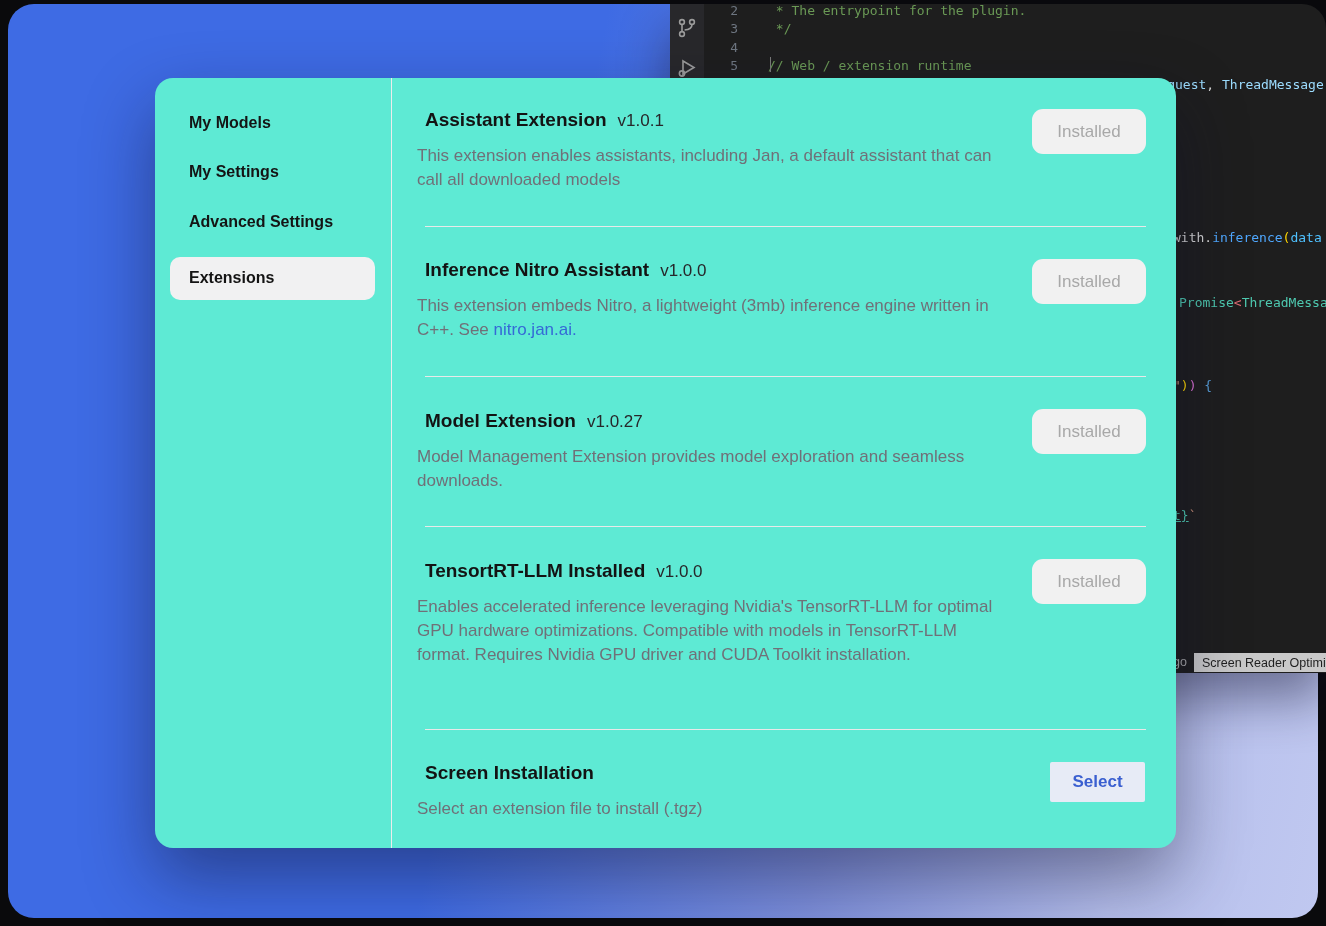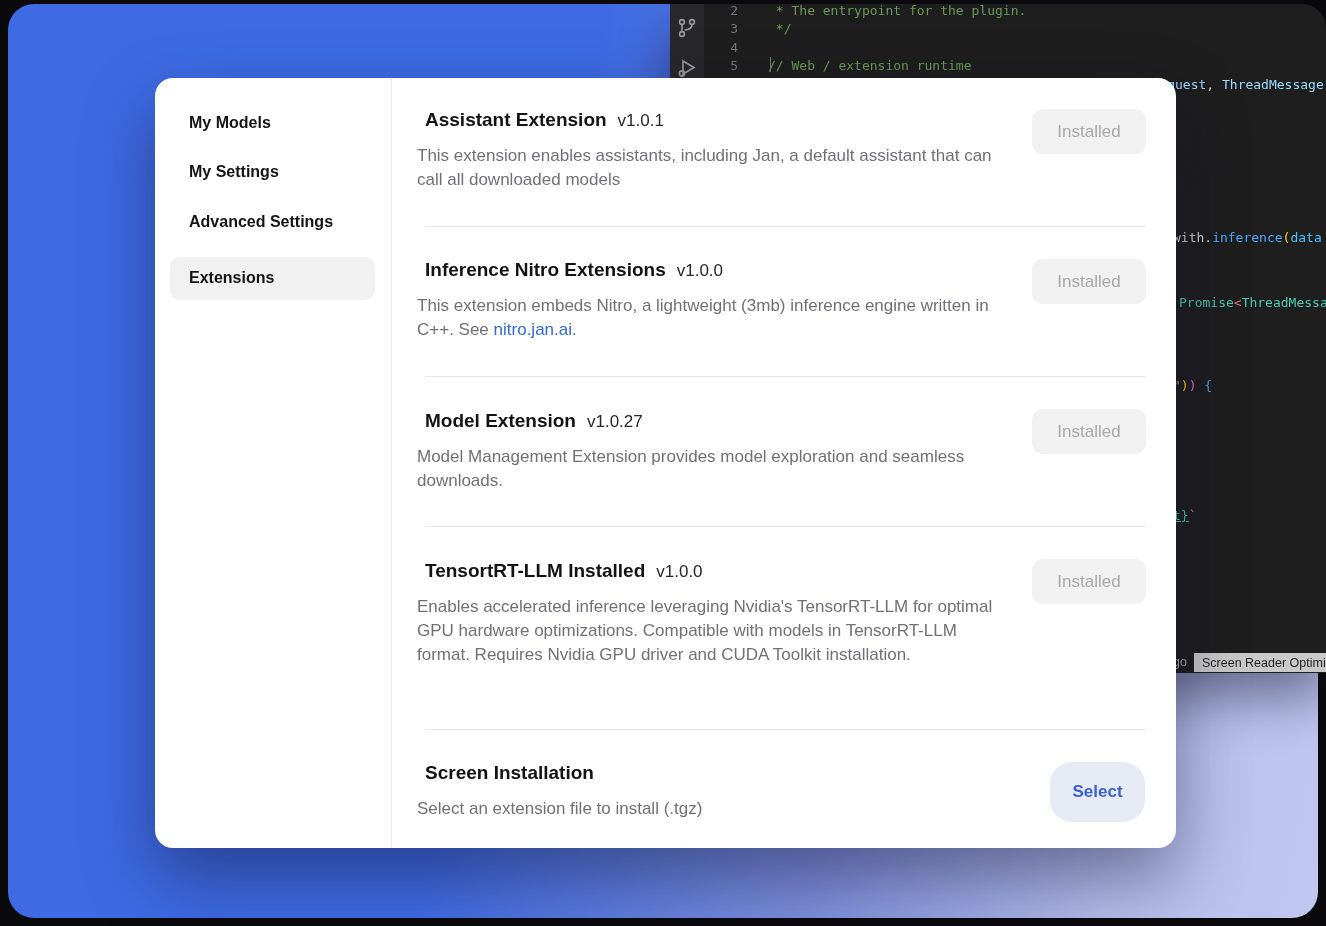--- a/index.html
+++ b/index.html
@@ -45,21 +45,21 @@
     font:12.5px/21px "Liberation Sans", sans-serif;
   }
   #status-go { position:absolute; left:503px; color:#a9a9a9; }
   #status-badge {
     position:absolute; left:524px; right:-10px; top:1px; bottom:1px;
     background:#c9c9c9; color:#1f1f1f; padding:0 8px; white-space:nowrap; overflow:hidden;
   }
   
   #modal {
     position:absolute; left:155px; top:78px; width:1021px; height:770px;
-    background:#ffffff; border-radius:18px;
+    background:#5eead4; border-radius:18px;
     box-shadow:0 30px 70px rgba(15,15,45,.45);
   }
   #modal-divider { position:absolute; left:236px; top:0; bottom:0; width:1px; background:#ececec; }
   .nav-item {
     position:absolute; left:34px; font-size:16px; font-weight:700; color:#141414; cursor:default;
   }
   #nav-pill {
     position:absolute; left:15px; top:179px; width:205px; height:43px;
     background:#f1f1f2; border-radius:10px;
   }
@@ -71,22 +71,22 @@
     font-size:17px; line-height:24px; color:#707078;
   }
   .row-desc a { color:#3569d6; text-decoration:none; }
   .row-divider { position:absolute; left:270px; right:30px; height:1px; background:#e9e9e9; }
   .btn-installed {
     position:absolute; right:30px; width:114px; height:45px;
     background:#f1f1f1; border:none; border-radius:11px;
     color:#a8a8a8; font-family:"Liberation Sans",sans-serif; font-size:17px;
   }
   .btn-select {
-    position:absolute; right:31px; top:684px; width:95px; height:60px;
-    background:#e7ebf6; border:none; border-radius:22px;
+    position:absolute; right:31px; top:684px; width:95px; height:40px;
+    background:#e7ebf6; border:none; border-radius:2px;
     color:#3a5fd0; font-family:"Liberation Sans",sans-serif; font-size:17px; font-weight:700;
     cursor:pointer;
   }
 </style>
 </head>
 <body>
 
 <div id="canvas">
 
   <div id="desktop"></div>
@@ -135,21 +135,21 @@
     <div class="nav-item" id="nav-extensions">Extensions</div>
 
     <div class="row-title" style="top:31px">
       <span>Assistant Extension</span><span class="version">v1.0.1</span>
     </div>
     <div class="row-desc" style="top:66px">This extension enables assistants, including Jan, a default assistant that can call all downloaded models</div>
     <button class="btn-installed" style="top:31px">Installed</button>
     <div class="row-divider" style="top:148px"></div>
 
     <div class="row-title" style="top:181px">
-      <span>Inference Nitro Extensions</span><span class="version">v1.0.0</span>
+      <span>Inference Nitro Assistant</span><span class="version">v1.0.0</span>
     </div>
     <div class="row-desc" style="top:216px">
       <span>This extension embeds Nitro, a lightweight (3mb) inference engine written in C++. See </span><a href="#">nitro.jan.ai.</a>
     </div>
     <button class="btn-installed" style="top:181px">Installed</button>
     <div class="row-divider" style="top:298px"></div>
 
     <div class="row-title" style="top:332px">
       <span>Model Extension</span><span class="version">v1.0.27</span>
     </div>

